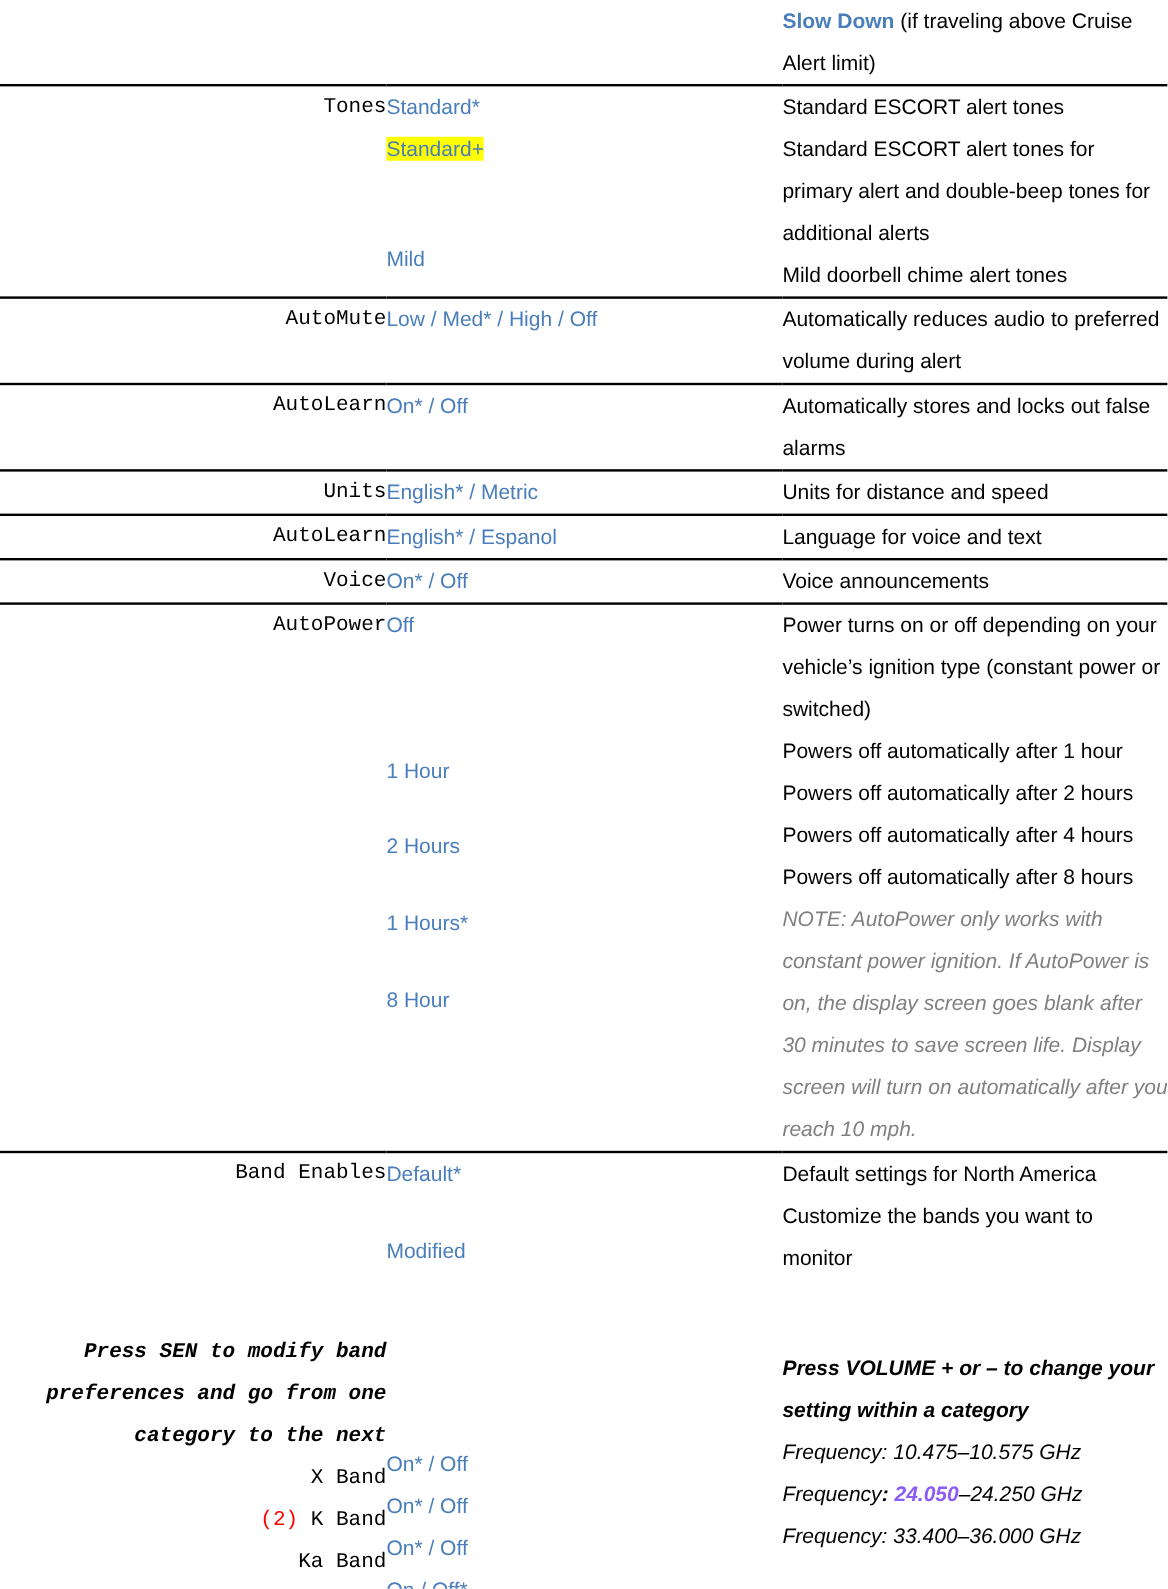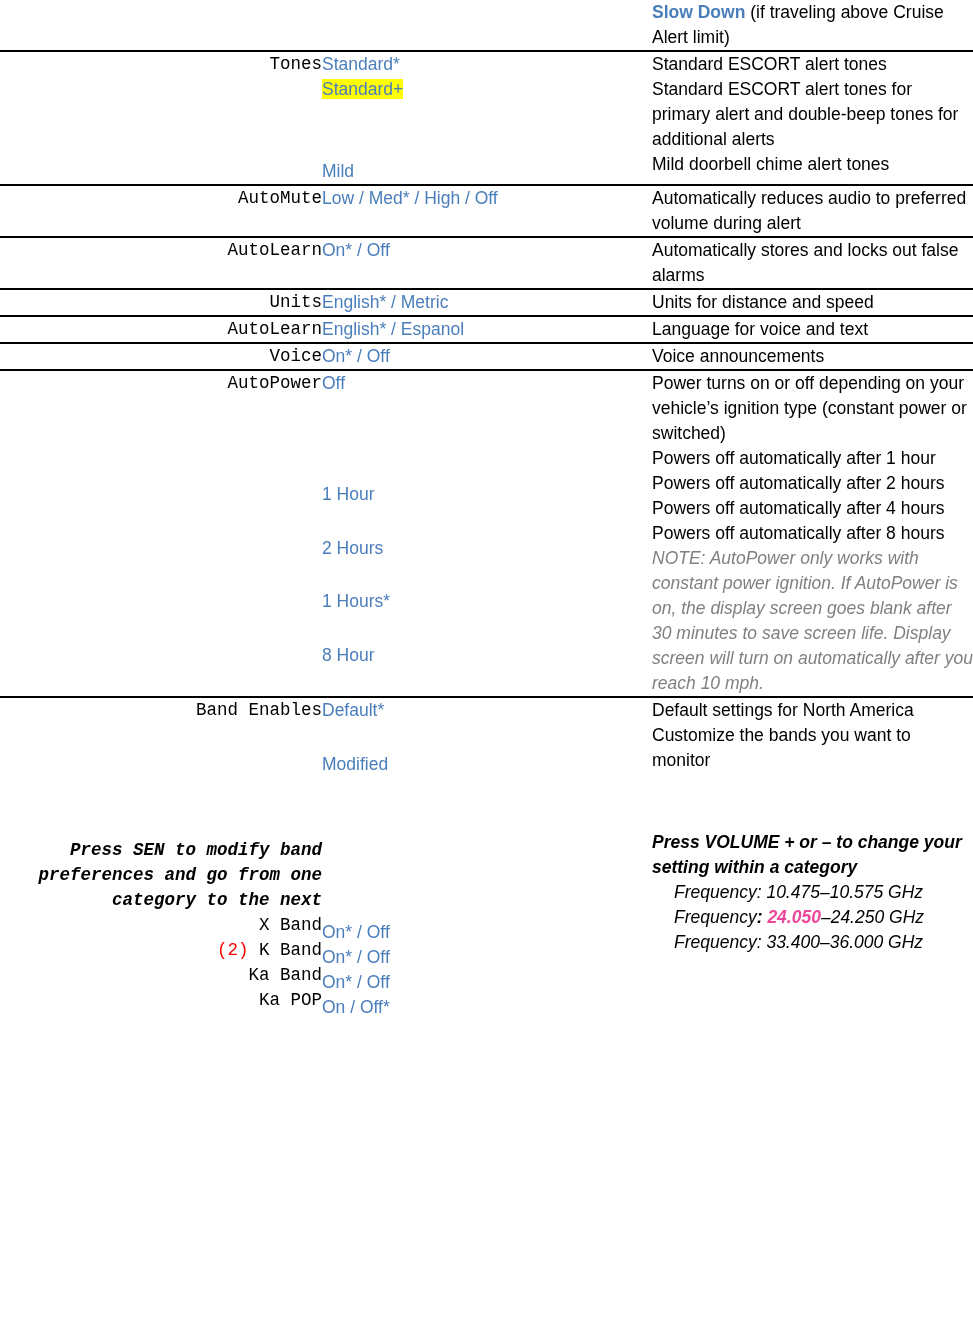--- a/index.html
+++ b/index.html
@@ -16,21 +16,21 @@
   }
   table.spec {
     width: 973px;
     border-collapse: collapse;
     table-layout: fixed;
   }
   table.spec td {
     vertical-align: top;
     padding: 0;
     font-size: 17.5px;
-    line-height: 25px;
+    line-height: 35px;
   }
   col.c1 { width: 322px; }
   col.c2 { width: 330px; }
   col.c3 { width: 321px; }
 
   tr.rowline > td { border-bottom: 2px solid #000000; }
 
   td.c1 {
     text-align: right;
     padding-right: 9px;
@@ -46,31 +46,31 @@
   td.c3 {
     text-align: left;
     padding-left: 9px;
     color: #000000;
     padding-right: 4px;
   }
 
   .blue { color: #4a7ebb; font-weight: bold; }
   .hl { background: #ffff00; }
   .red { color: #ff0000; }
-  .redb { color: #ec4899; font-weight: bold; }
+  .redb { color: #8b5cf6; font-weight: bold; }
   .note {
     font-style: italic;
     color: #808080;
     display: block;
   }
   .bi {
     font-weight: bold;
     font-style: italic;
   }
-  .ital { font-style: italic; margin-left: 22px; }
+  .ital { font-style: italic; }
   .blk { color: #000000; font-weight: normal; }
   .stack-item { display: block; }
   .pad-blank { display: block; height: 28.6px; }
 </style>
 </head>
 <body>
 
 <table class="spec">
   <colgroup>
     <col class="c1">

